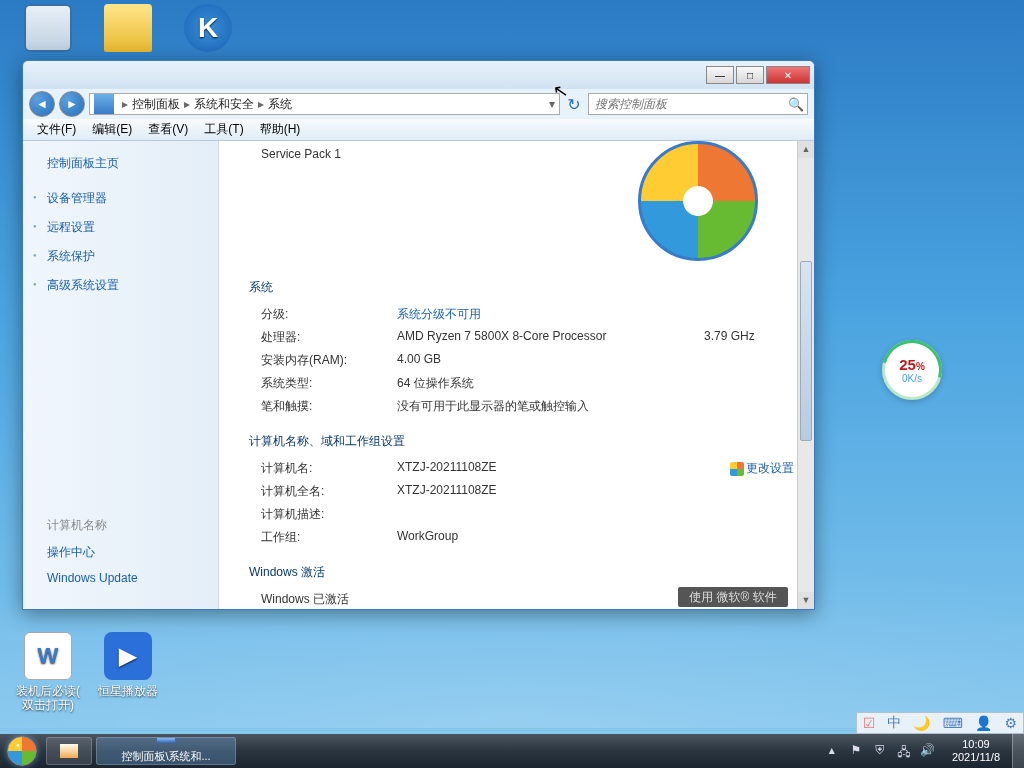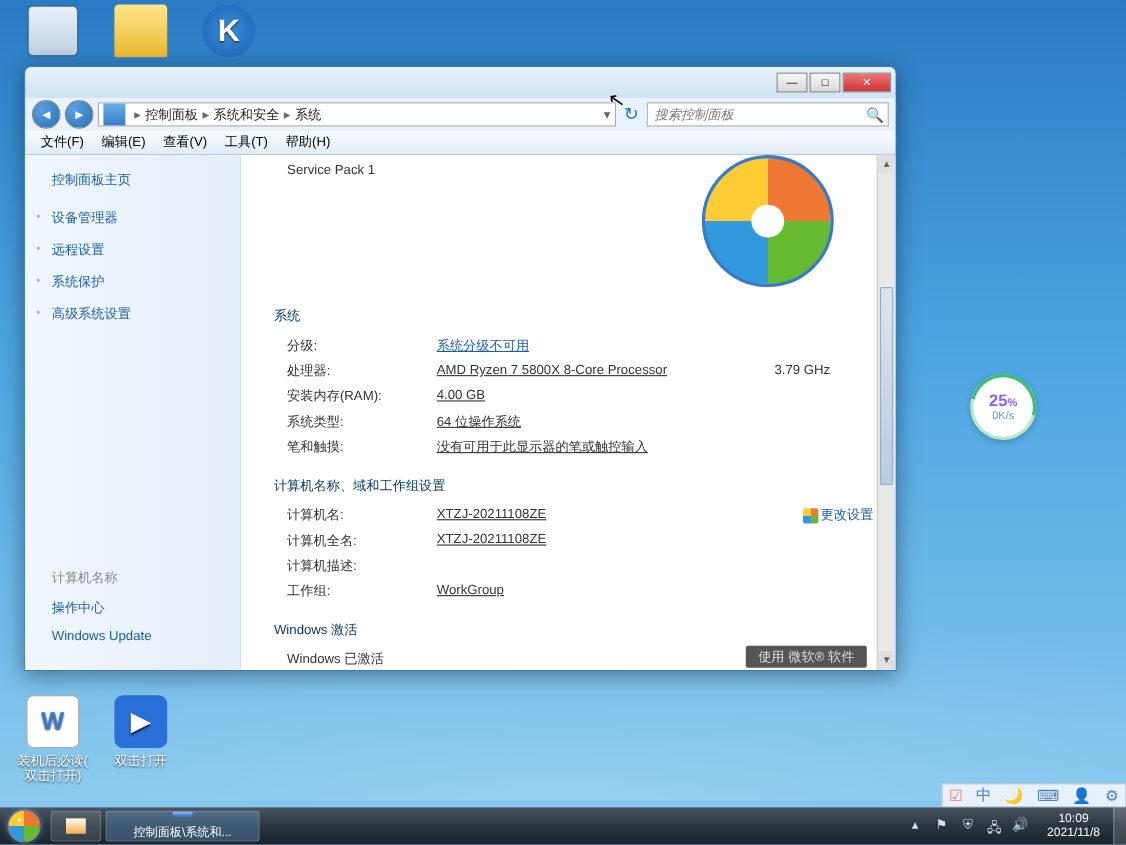--- a/index.html
+++ b/index.html
@@ -44,33 +44,33 @@
 .sidebar .task::before { content:"●"; color:#7aa8d8; position:absolute; left:-14px; font-size:6px; top:4px; }
 .sidebar .spacer { flex:1; }
 .sidebar .see { color:#888; margin-bottom:10px; }
 .sidebar .link2 { color:#1a5fa8; margin-bottom:10px; cursor:pointer; }
 .content { flex:1; padding:6px 20px 0 30px; font-size:12px; color:#333; overflow:hidden; position:relative; }
 .logo { position:absolute; top:0; right:56px; width:120px; height:120px; border-radius:50%; background:radial-gradient(circle at 50% 50%,#fff 18%,transparent 19%),conic-gradient(#e73 0 90deg,#6b3 90deg 180deg,#39d 180deg 270deg,#fc3 270deg 360deg); border:3px solid #3a7bc8; }
 .sp1 { margin-left:12px; margin-bottom:40px; }
 .sect { color:#0a3a6a; margin:18px 0 10px 0; }
 .row { display:flex; margin:6px 0 6px 12px; }
 .row .k { width:136px; }
-.row .v { flex:1;text-decoration:underline; }
+.row .v { flex:1; }
 .row .v2 { width:90px; }
 .lnk { color:#1a5fa8; cursor:pointer; }
 .shield { display:inline-block; width:14px; height:14px; background:conic-gradient(#e73 0 90deg,#6b3 90deg 180deg,#39d 180deg 270deg,#fc3 270deg 360deg); border-radius:2px; vertical-align:middle; margin-right:2px; }
 .badge { position:absolute; right:26px; bottom:2px; width:110px; height:20px; background:#555; color:#ddd; font-size:12px; display:flex; align-items:center; justify-content:center; border-radius:2px; }
 .scrollbar { position:absolute; right:0; top:0; bottom:0; width:17px; background:#e8e8e8; border-left:1px solid #ccc; }
 .scrollbar .thumb { position:absolute; left:2px; right:2px; top:120px; height:180px; background:linear-gradient(#d8e4f0,#b8cce0); border:1px solid #9ab; border-radius:2px; cursor:pointer; }
 .scrollbar .arr { position:absolute; left:0; right:0; height:17px; background:#e0e0e0; text-align:center; font-size:9px; color:#666; cursor:pointer; line-height:17px; }
 .scrollbar .arr.up { top:0; } .scrollbar .arr.dn { bottom:0; }
 
 .widget { position:absolute; top:340px; right:82px; width:60px; height:60px; border-radius:50%; background:#fff; border:3px solid #b8e8c8; display:flex; flex-direction:column; align-items:center; justify-content:center; font-size:11px; color:#444; box-shadow:0 2px 6px rgba(0,0,0,.2); }
 .widget .arc { position:absolute; inset:-3px; border-radius:50%; border:3px solid transparent; border-top-color:#3ac070; border-right-color:#3ac070; transform:rotate(-30deg); }
-.widget .pct { font-size:15px; font-weight:bold; color:#8b5cf6; }
+.widget .pct { font-size:15px; font-weight:bold; color:#b91c1c; }
 .widget .pct small{font-size:10px;}
 
 .toolbar-rt { position:absolute; right:0; top:712px; height:22px; background:#e8f0f8; border:1px solid #b0c0d0; display:flex; align-items:center; padding:0 6px; gap:12px; font-size:14px; color:#4a7fc0; }
 .toolbar-rt span { cursor:pointer; }
 
 .taskbar { position:absolute; bottom:0; left:0; right:0; height:34px; background:linear-gradient(#4a5560,#2a3540 50%,#1a2530); display:flex; align-items:center; color:#fff; font-size:11px; }
 .start { width:44px; height:34px; display:flex; align-items:center; justify-content:center; cursor:pointer; }
 .orb { width:30px; height:30px; border-radius:50%; background:radial-gradient(circle at 35% 30%,#fff 4%,transparent 6%),conic-gradient(#e73 0 90deg,#6b3 90deg 180deg,#39d 180deg 270deg,#fc3 270deg 360deg); border:1px solid #888; box-shadow:0 0 6px rgba(120,180,240,.6); }
 .tbtn { height:28px; padding:0 8px; margin:0 2px; background:rgba(255,255,255,.12); border:1px solid rgba(255,255,255,.2); border-radius:3px; display:flex; align-items:center; gap:6px; cursor:pointer; }
 .tbtn.exp { width:46px; justify-content:center; }
@@ -98,21 +98,21 @@
   <div id="di-kugou" class="desk-icon">
       <div class="ic">K</div>
     </div>
   <div id="di-doc" class="desk-icon">
       <div class="ic"></div>
       <div class="lbl">装机后必读(
 双击打开)</div>
     </div>
   <div id="di-player" class="desk-icon">
       <div class="ic">▶</div>
-      <div class="lbl">双击打开</div>
+      <div class="lbl">恒星播放器</div>
     </div>
 
   <div class="win">
     <div class="titlebar">
       <div class="winbtn">—</div>
       <div class="winbtn">□</div>
       <div class="winbtn close">✕</div>
     </div>
     <div class="addrbar">
       <div class="navbtn">◄</div>

